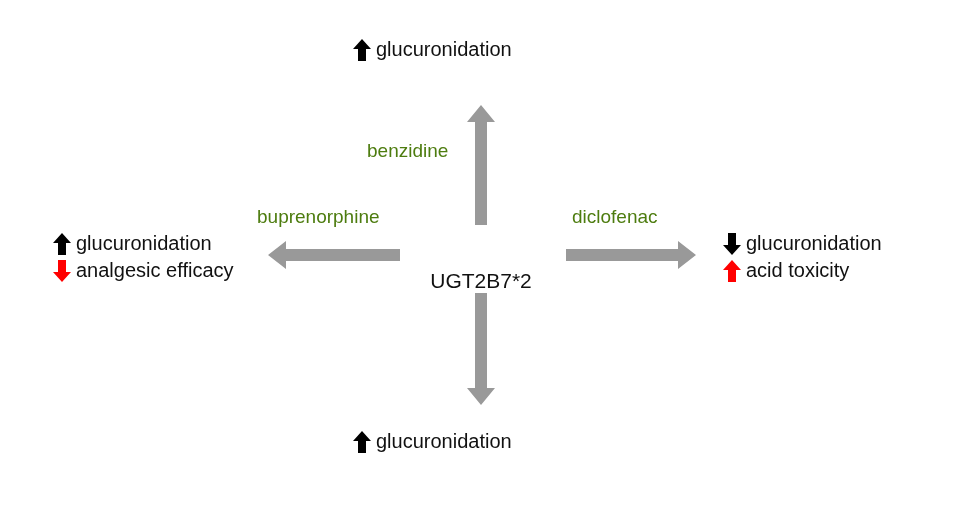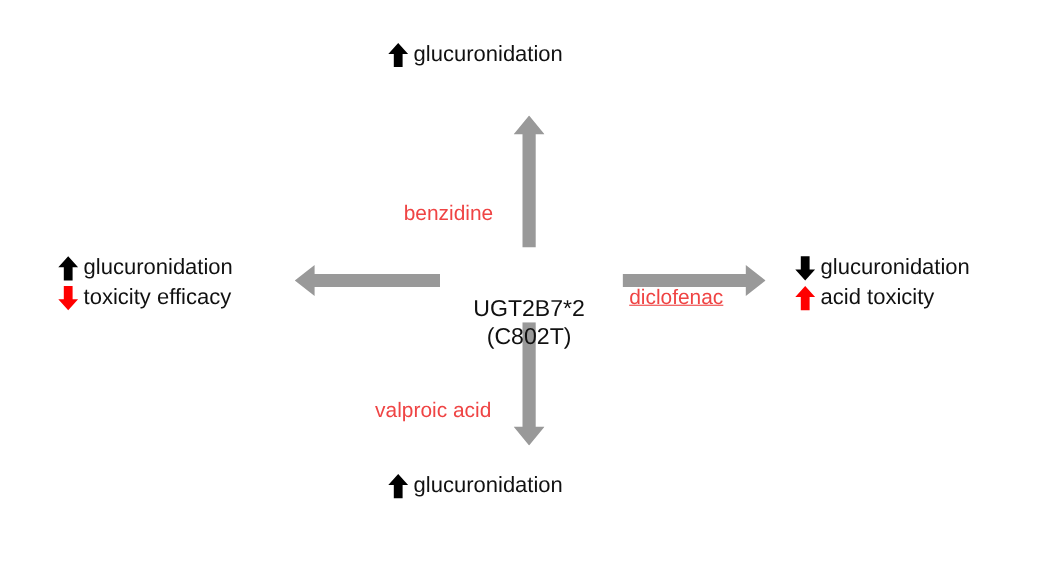--- a/index.html
+++ b/index.html
@@ -29,23 +29,22 @@
     line-height: 26px;
     color: #111111;
     white-space: nowrap;
     margin-top: 36px;
   }
 
   
   .edge-label {
     font-size: 19px;
     line-height: 22px;
-    color: #ef4444;
+    color: #4d7c0f;
     white-space: nowrap;
-    margin-top: 44px;
   }
 
   
   .grey-arrow { display: block; }
 
   
   .outcome {
     font-size: 20px;
     line-height: 27px;
     white-space: nowrap;
@@ -80,35 +79,34 @@
   <svg class="abs grey-arrow" style="left:268px; top:241px;" width="132" height="28" viewBox="0 0 132 28">
     <polygon points="0,14 18,0 18,8 132,8 132,20 18,20 18,28" fill="#999999"></polygon>
   </svg>
 
   <svg class="abs grey-arrow" style="left:566px; top:241px;" width="130" height="28" viewBox="0 0 130 28">
     <polygon points="0,8 112,8 112,0 130,14 112,28 112,20 0,20" fill="#999999"></polygon>
   </svg>
 
   <div class="abs node" style="left:401px; top:232px; width:160px;">
     <div>UGT2B7*2</div>
-    <div>(C802T)</div>
   </div>
 
   <div class="abs edge-label" style="left:367px; top:140px;">
     <span>benzidine</span>
   </div>
 
+  <div class="abs edge-label" style="left:257px; top:206px;">
+    <span>buprenorphine</span>
+  </div>
 
-  <div class="abs edge-label" style="left:572px; top:216px;text-decoration:underline;">
+  <div class="abs edge-label" style="left:572px; top:206px;">
     <span>diclofenac</span>
   </div>
 
-  <div class="abs edge-label" style="left:341px; top:319px;">
-    <span>valproic acid</span>
-  </div>
 
   <div class="abs outcome" style="left:352px; top:36px;">
     <div class="outcome-row">
       <svg class="glyph" viewBox="0 0 20 24">
         <polygon points="10,1 19,11 14,11 14,23 6,23 6,11 1,11" fill="#000000"></polygon>
       </svg>
       <span class="txt">glucuronidation</span>
     </div>
   </div>
 
@@ -116,21 +114,21 @@
     <div class="outcome-row">
       <svg class="glyph" viewBox="0 0 20 24">
         <polygon points="10,1 19,11 14,11 14,23 6,23 6,11 1,11" fill="#000000"></polygon>
       </svg>
       <span class="txt">glucuronidation</span>
     </div>
     <div class="outcome-row">
       <svg class="glyph" viewBox="0 0 20 24">
         <polygon points="6,1 14,1 14,13 19,13 10,23 1,13 6,13" fill="#ff0000"></polygon>
       </svg>
-      <span class="txt">toxicity efficacy</span>
+      <span class="txt">analgesic efficacy</span>
     </div>
   </div>
 
   <div class="abs outcome" style="left:722px; top:230px;">
     <div class="outcome-row">
       <svg class="glyph" viewBox="0 0 20 24">
         <polygon points="6,1 14,1 14,13 19,13 10,23 1,13 6,13" fill="#000000"></polygon>
       </svg>
       <span class="txt">glucuronidation</span>
     </div>

